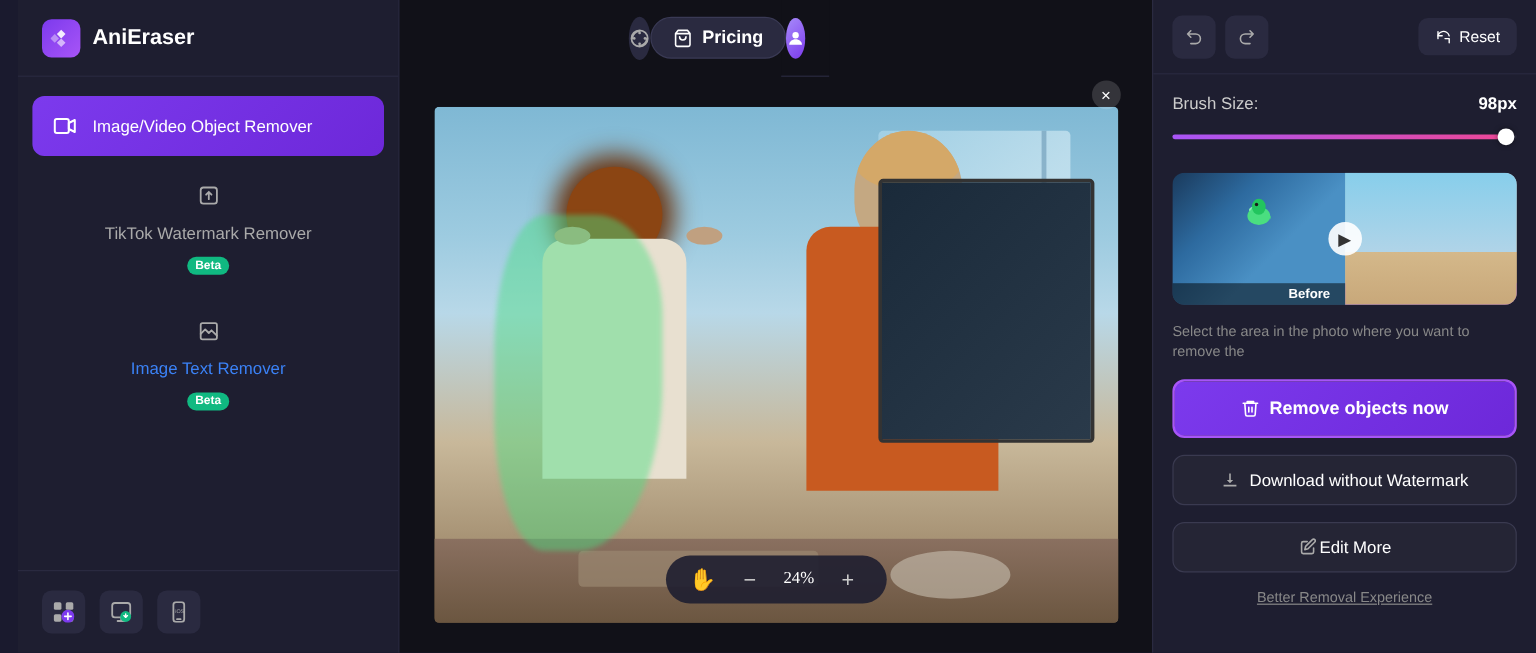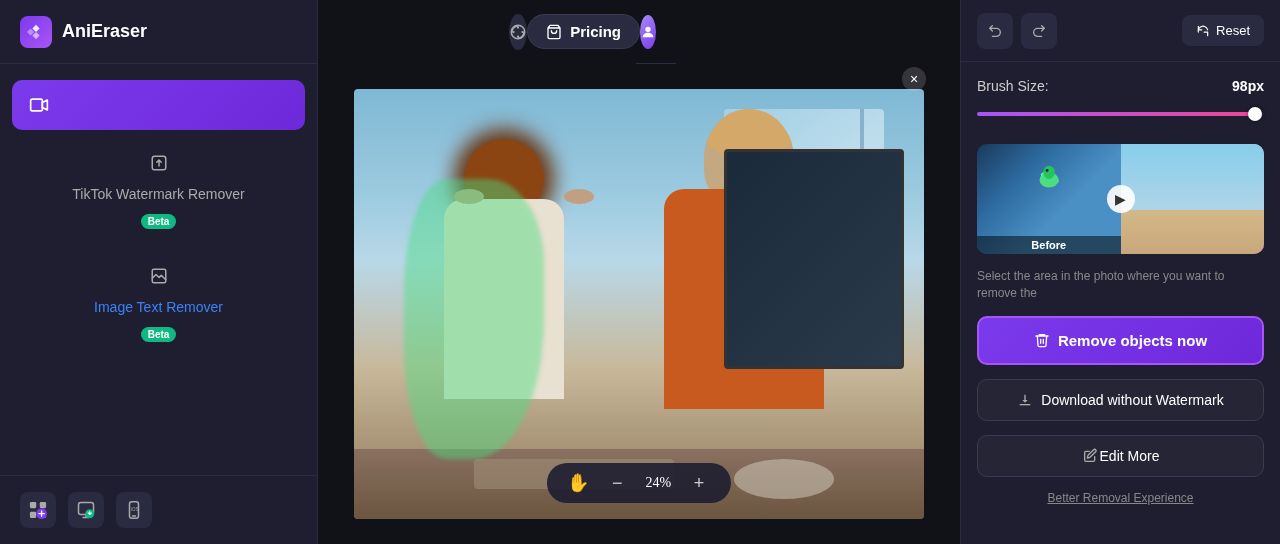--- a/index.html
+++ b/index.html
@@ -16,20 +16,21 @@
     
     .sidebar {
       width: 318px;
       min-width: 318px;
       background: #1e1e30;
       display: flex;
       flex-direction: column;
       padding: 0;
       height: 544px;
       border-right: 1px solid #2a2a40;
+      margin-left: 15px;
     }
 
     .sidebar-header {
       display: flex;
       align-items: center;
       gap: 10px;
       padding: 18px 20px;
       height: 64px;
       border-bottom: 1px solid #2a2a40;
     }
@@ -322,21 +323,21 @@
       justify-content: center;
     }
 
     .preview-before-label {
       background: rgba(0,0,0,0.5);
       color: #fff;
       font-size: 11px;
       font-weight: 600;
       padding: 3px 12px;
       width: 100%;
-      text-align: center;
+      text-align: right;
     }
 
     .preview-after {
       flex: 1;
       background: linear-gradient(135deg, #87CEEB 0%, #b8d4e8 50%, #c8a87a 80%);
       position: relative;
       display: flex;
       align-items: flex-end;
       justify-content: center;
     }
@@ -521,20 +522,21 @@
 
   <div class="sidebar-nav">
 
     <div class="nav-item active">
       <div class="nav-icon">
         <svg width="20" height="20" viewBox="0 0 24 24" fill="none">
           <rect x="2" y="5" width="14" height="14" rx="2" stroke="white" stroke-width="2"></rect>
           <path d="M16 9L22 6V18L16 15V9Z" stroke="white" stroke-width="2" stroke-linejoin="round"></path>
         </svg>
       </div>
+      <span class="nav-label">Image/Video Object Remover</span>
     </div>
 
     <div class="nav-item">
       <div class="nav-icon">
         <svg width="18" height="18" viewBox="0 0 24 24" fill="none">
           <rect x="3" y="3" width="18" height="18" rx="3" stroke="#aaa" stroke-width="2"></rect>
           <path d="M12 8v8M9 11l3-3 3 3" stroke="#aaa" stroke-width="2" stroke-linecap="round"></path>
         </svg>
       </div>
       <span class="nav-label" style="color:#aaa">TikTok Watermark Remover</span>

